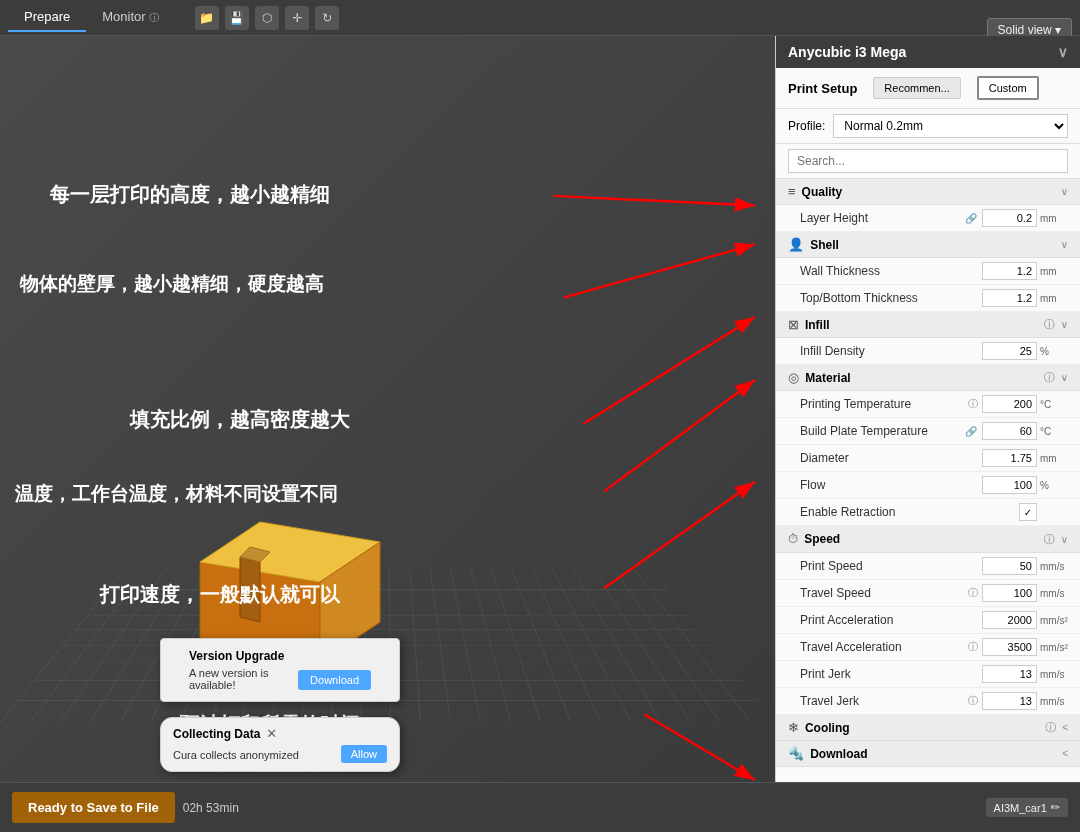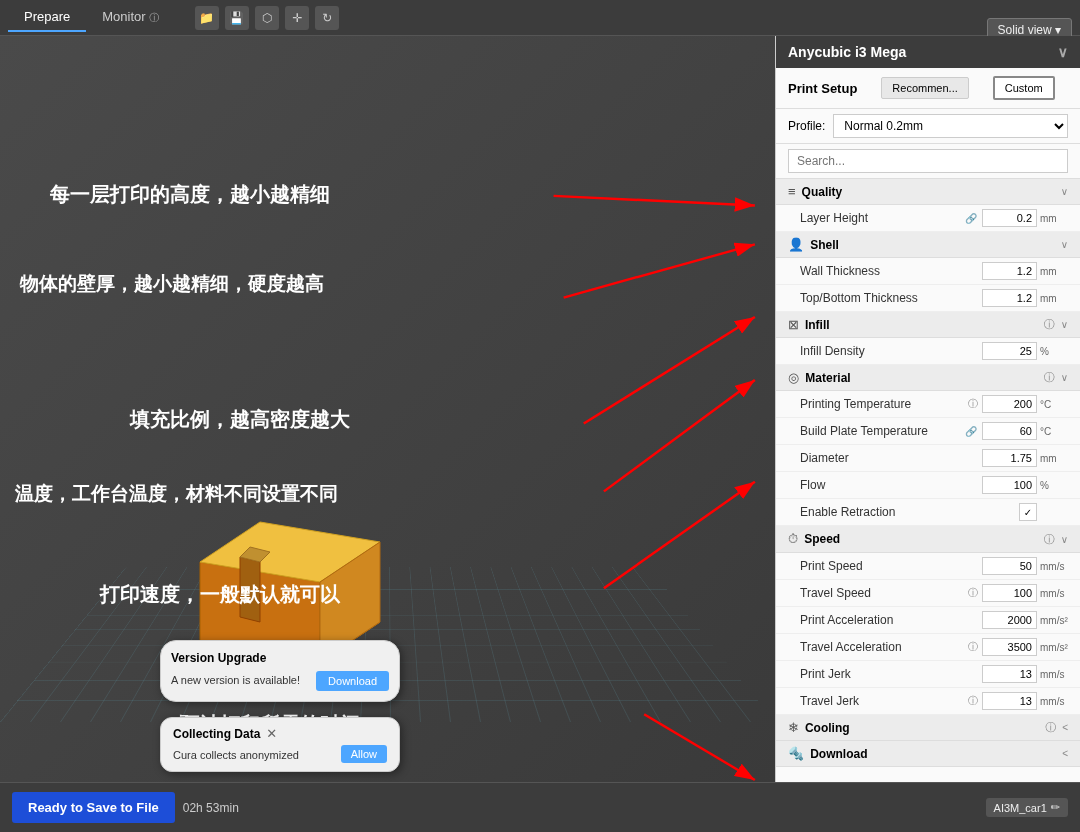--- a/index.html
+++ b/index.html
@@ -96,22 +96,22 @@
       pointer-events: none;
     }
 
     
     .version-popup {
       position: absolute;
       bottom: 80px;
       left: 160px;
       background: #f0f0f0;
       border: 1px solid #ccc;
-      border-radius: 16px;
-      padding: 10px 10px;
+      border-radius: 4px;
+      padding: 10px 28px;
       width: 240px;
       box-shadow: 2px 2px 8px rgba(0,0,0,0.4);
     }
     .version-popup .title { font-weight: bold; font-size: 12px; margin-bottom: 4px; }
     .version-popup .subtitle { font-size: 11px; color: #333; }
     .download-btn {
       background: #4da6ff;
       color: white;
       border: none;
       padding: 4px 12px;
@@ -173,21 +173,21 @@
       align-items: center;
       justify-content: space-between;
     }
     .panel-header .chevron { color: #aaa; }
 
     .print-setup-row {
       display: flex;
       align-items: center;
       padding: 8px 12px;
       border-bottom: 1px solid #ddd;
-      gap: 24px;
+      gap: 16px;
     }
     .print-setup-label { font-weight: bold; font-size: 13px; flex-shrink: 0; }
     .setup-btn {
       padding: 4px 10px;
       border: 1px solid #ccc;
       border-radius: 2px;
       background: #e8e8e8;
       cursor: pointer;
       font-size: 11px;
     }
@@ -278,21 +278,21 @@
       background: #3c3c3c;
       border-top: 1px solid #555;
       display: flex;
       align-items: center;
       padding: 0 12px;
       gap: 12px;
       flex-shrink: 0;
     }
     .bottom-left { flex: 1; display: flex; align-items: center; gap: 8px; }
     .save-btn {
-      background: #1d4ed8;
+      background: #a16207;
       color: white;
       border: none;
       padding: 8px 16px;
       border-radius: 3px;
       cursor: pointer;
       font-size: 13px;
       font-weight: bold;
     }
     .bottom-info { color: #ccc; font-size: 12px; }
     .filename-tag {

